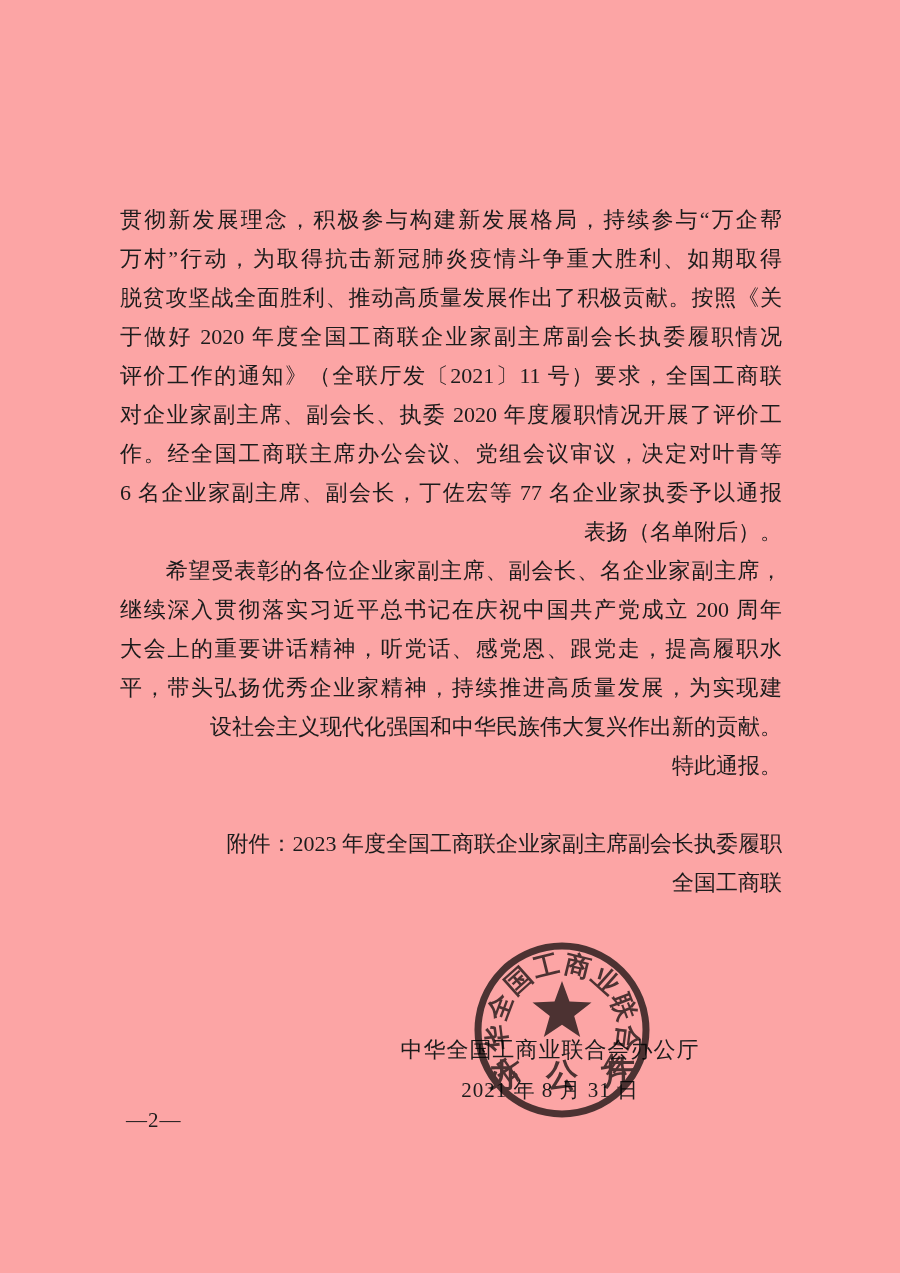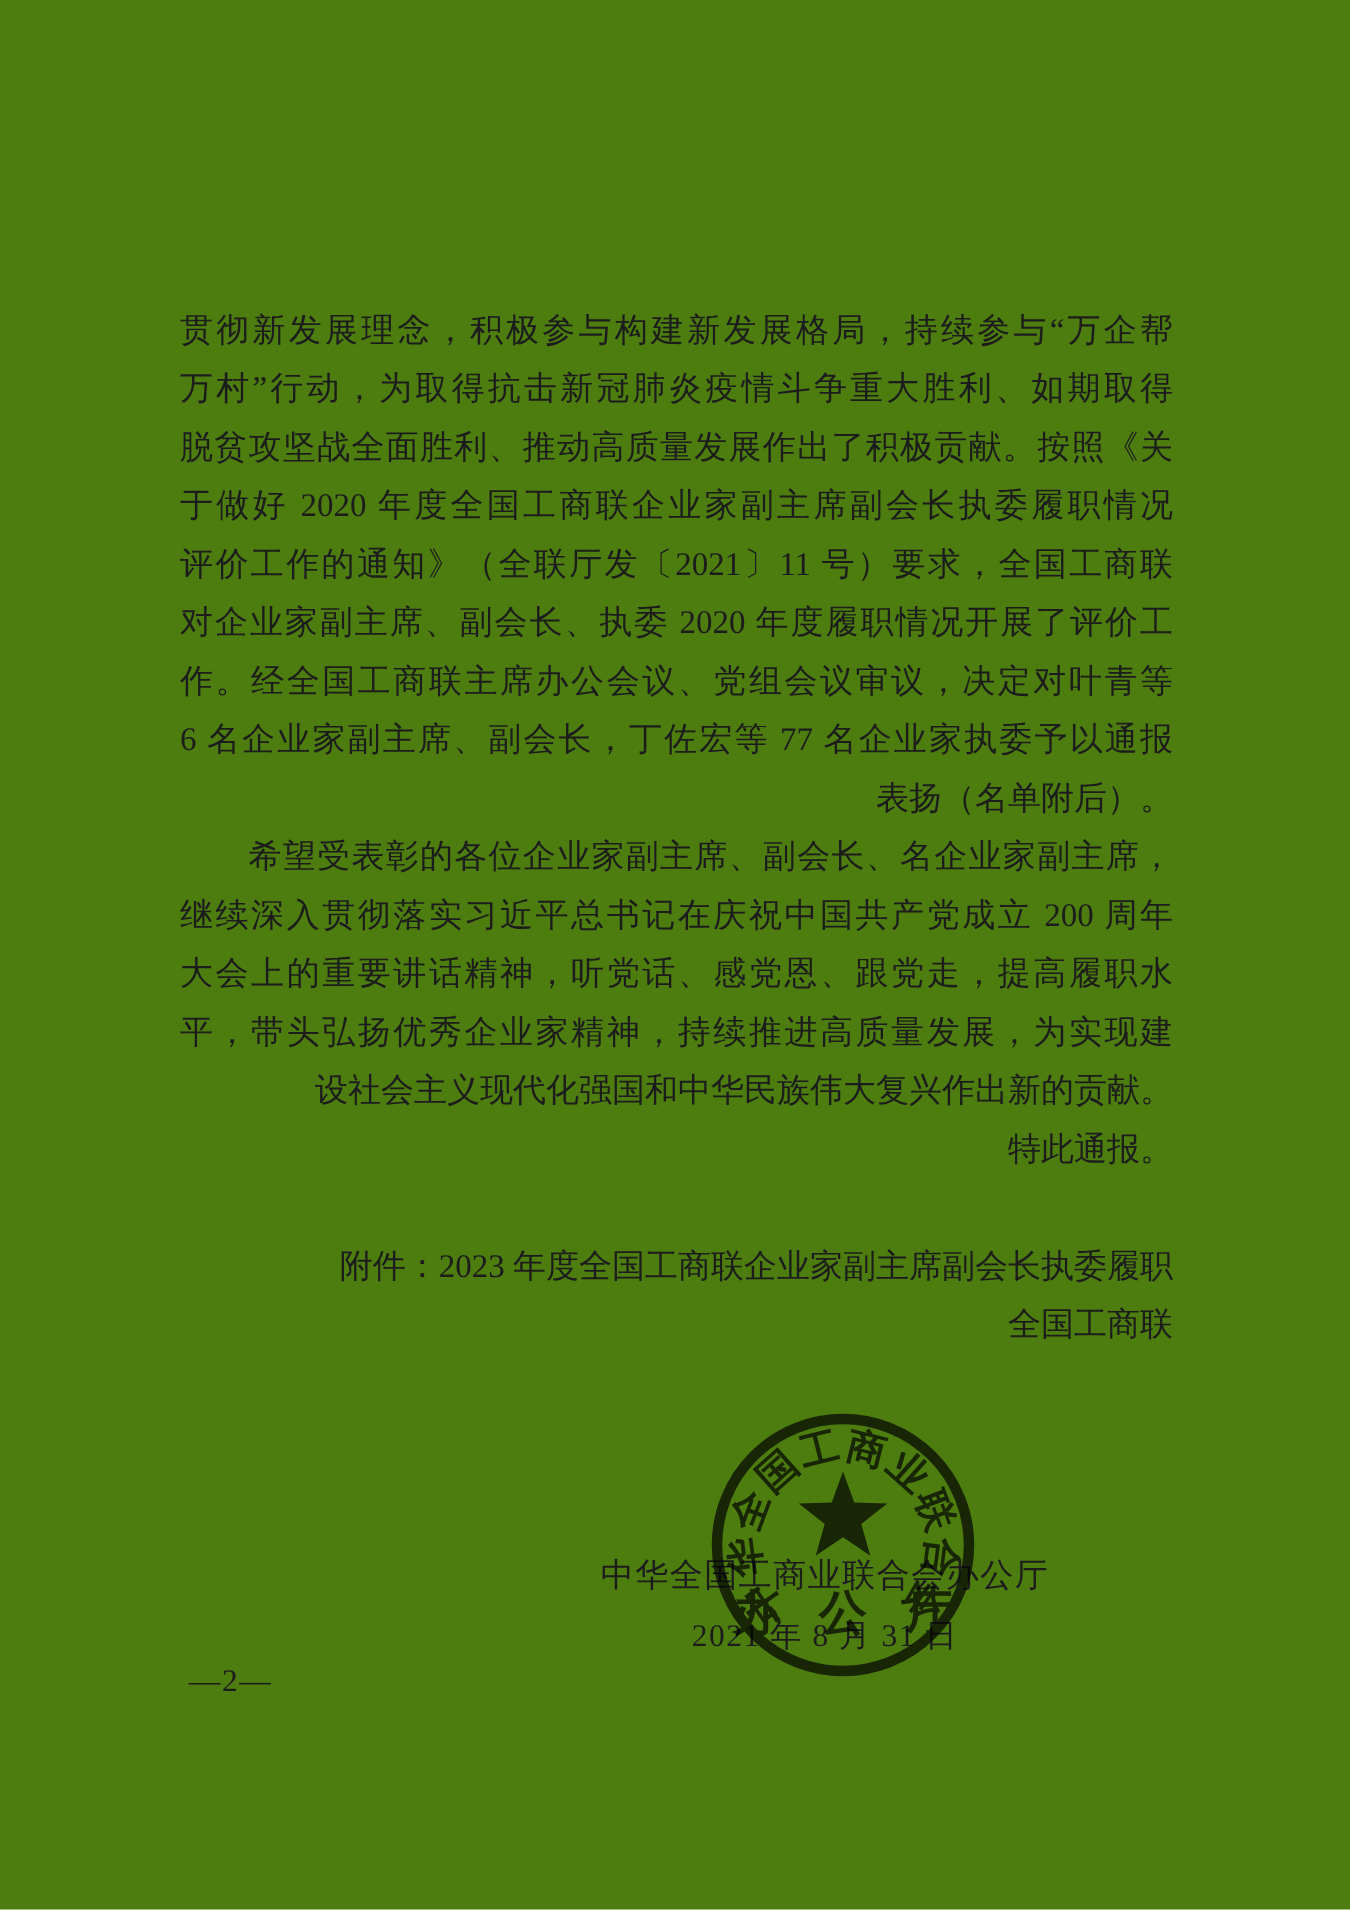--- a/index.html
+++ b/index.html
@@ -2,21 +2,21 @@
 <html><head>
 <meta charset="utf-8">
 <style>
   html, body { margin: 0; padding: 0; }
   body { background: #e8e8e8; }
   .page {
     position: relative;
     width: 900px;
     height: 1273px;
     margin: 0 auto;
-    background: #4d7c0f;
+    background: #fca5a5;
     overflow: hidden;
     font-family: "Liberation Serif", "DejaVu Serif", serif;
     color: #1c1c1c;
   }
   .body-text {
     position: absolute;
     left: 120px;
     top: 200px;
     width: 662px;
     font-size: 22px;

